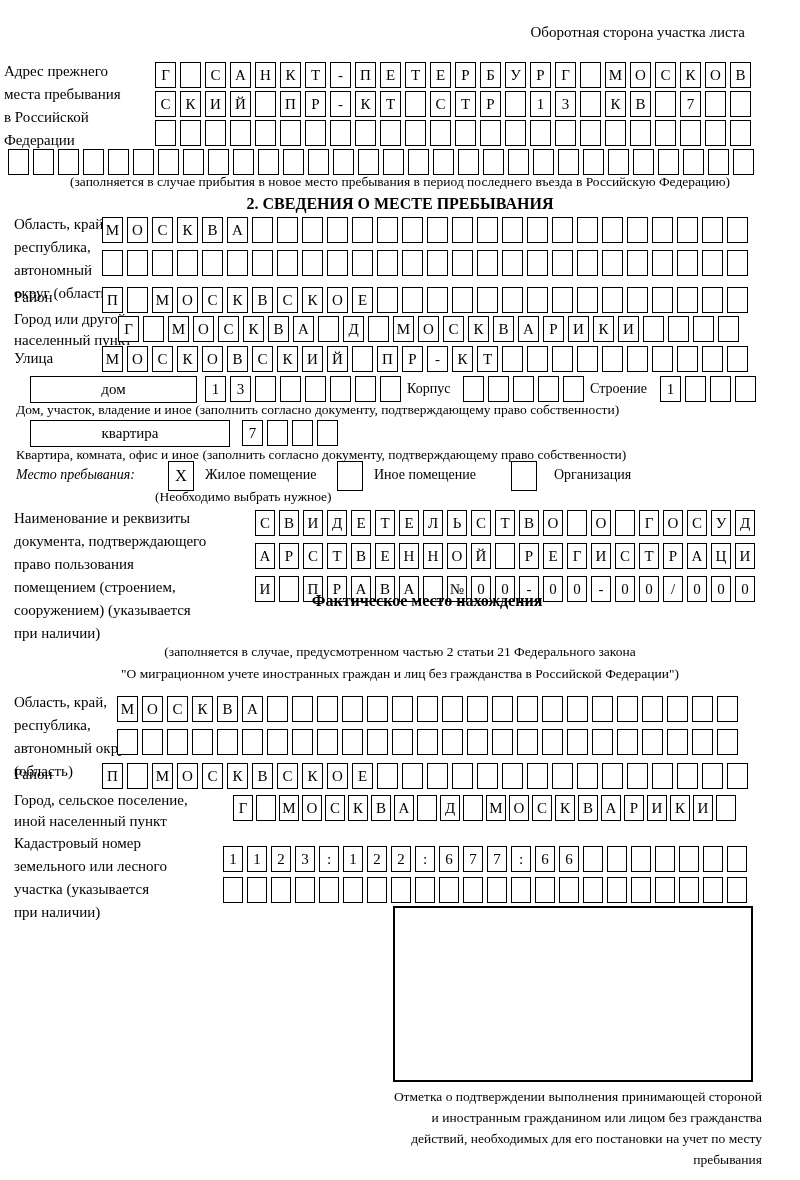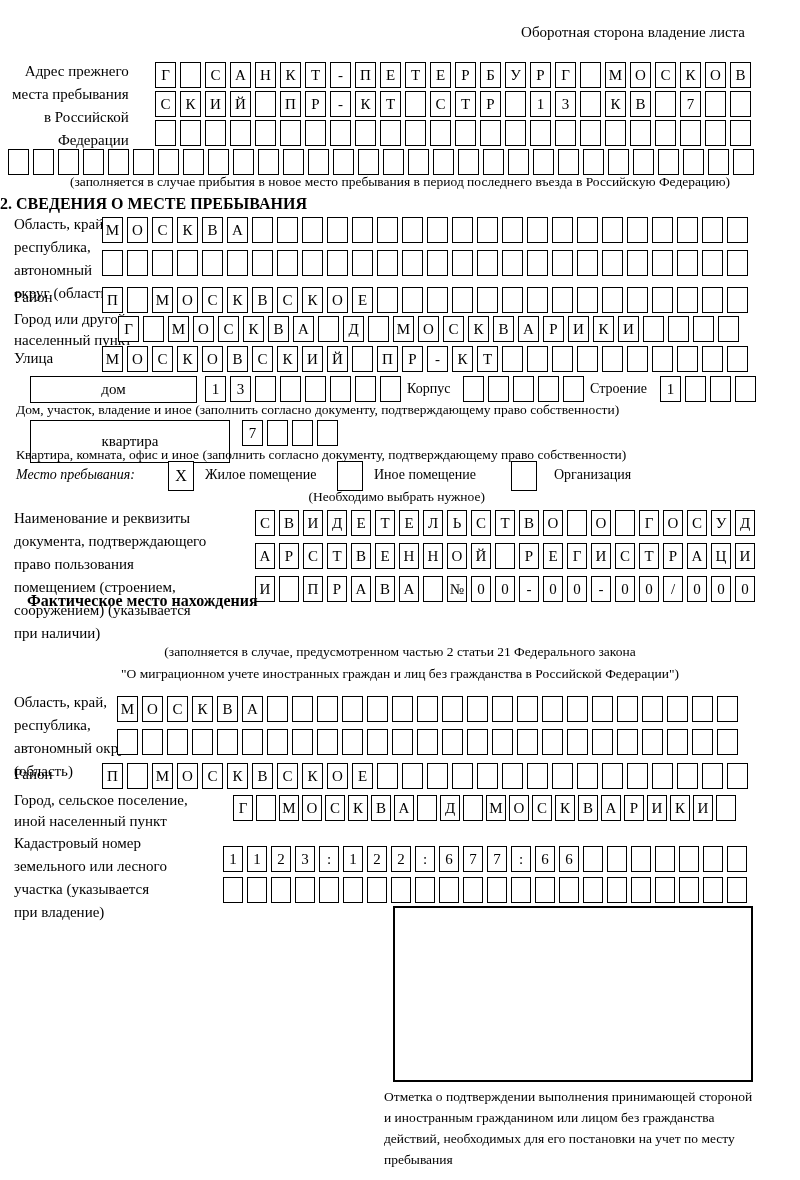--- a/index.html
+++ b/index.html
@@ -9,36 +9,36 @@
   .lbl{position:absolute;font-size:15px;line-height:23px;white-space:pre-line;}
   .lbl.tight{line-height:21px;}
   .boxrow{position:absolute;display:flex;gap:4px;}
   .cb{width:21px;height:26px;border:1.5px solid #000;box-sizing:border-box;background:#fff;
       display:flex;align-items:center;justify-content:center;font-size:15px;flex:none;}
   .boxrow.small .cb{width:20px;}
   .boxrow.tight3{gap:3px;}
   .boxrow.tight3 .cb{width:20px;}
   .chk .cb{width:26px;height:30px;font-size:16px;}
   .note{position:absolute;left:0;width:100%;text-align:center;font-size:13.5px;}
-  .h-bold{position:absolute;left:0;width:100%;font-weight:bold;font-size:16px;}
+  .h-bold{position:absolute;left:0;width:100%;text-align:center;font-weight:bold;font-size:16px;}
   .wbox{position:absolute;border:1.5px solid #000;box-sizing:border-box;background:#fff;
         display:flex;align-items:center;justify-content:center;font-size:15px;}
   .inline-lbl{position:absolute;font-size:14px;}
   .smalltext{position:absolute;font-size:13.5px;}
   .stamp{position:absolute;left:393px;top:906px;width:360px;height:176px;border:2px solid #000;box-sizing:border-box;background:#fff;}
-  .caption{position:absolute;left:384px;top:1086px;width:378px;text-align:left;font-size:13.5px;line-height:21px;}
+  .caption{position:absolute;left:384px;top:1086px;width:378px;text-align:right;font-size:13.5px;line-height:21px;}
 </style>
 </head>
 <body>
 
 <div class="page">
 
-  <div class="hdr">Оборотная сторона владение листа</div>
-
-  <div class="lbl" style="left:12px;top:60px;text-align:right;">Адрес прежнего
+  <div class="hdr">Оборотная сторона участка листа</div>
+
+  <div class="lbl" style="left:4px;top:60px;">Адрес прежнего
 места пребывания
 в Российской
 Федерации</div>
   <div class="boxrow" style="left:155px;top:62px;">
       <span class="cb">Г</span>
       <span class="cb"></span>
       <span class="cb">С</span>
       <span class="cb">А</span>
       <span class="cb">Н</span>
       <span class="cb">К</span>
@@ -321,21 +321,21 @@
     </div>
   <div class="inline-lbl" style="left:590px;top:381px;">Строение</div>
   <div class="boxrow" style="left:660px;top:376px;">
       <span class="cb">1</span>
       <span class="cb"></span>
       <span class="cb"></span>
       <span class="cb"></span>
     </div>
   <div class="smalltext" style="left:16px;top:402px;">Дом, участок, владение и иное (заполнить согласно документу, подтверждающему право собственности)</div>
 
-  <div class="wbox" style="left:30px;top:420px;width:200px;height:43px;">квартира</div>
+  <div class="wbox" style="left:30px;top:420px;width:200px;height:27px;">квартира</div>
   <div class="boxrow" style="left:242px;top:420px;">
       <span class="cb">7</span>
       <span class="cb"></span>
       <span class="cb"></span>
       <span class="cb"></span>
     </div>
   <div class="smalltext" style="left:16px;top:447px;">Квартира, комната, офис и иное (заполнить согласно документу, подтверждающему право собственности)</div>
 
   <div class="inline-lbl" style="left:16px;top:467px;font-style:italic;">Место пребывания:</div>
   <div class="boxrow chk" style="left:168px;top:461px;">
@@ -343,21 +343,21 @@
     </div>
   <div class="inline-lbl" style="left:205px;top:467px;">Жилое помещение</div>
   <div class="boxrow chk" style="left:337px;top:461px;">
       <span class="cb"></span>
     </div>
   <div class="inline-lbl" style="left:374px;top:467px;">Иное помещение</div>
   <div class="boxrow chk" style="left:511px;top:461px;">
       <span class="cb"></span>
     </div>
   <div class="inline-lbl" style="left:554px;top:467px;text-align:center;">Организация</div>
-  <div class="smalltext" style="left:155px;top:489px;width:330px;text-align:right;">(Необходимо выбрать нужное)</div>
+  <div class="smalltext" style="left:155px;top:489px;width:330px;text-align:left;">(Необходимо выбрать нужное)</div>
 
   <div class="lbl" style="left:14px;top:507px;">Наименование и реквизиты
 документа, подтверждающего
 право пользования
 помещением (строением,
 сооружением) (указывается
 при наличии)</div>
   <div class="boxrow small" style="left:255px;top:510px;">
       <span class="cb">С</span>
       <span class="cb">В</span>
@@ -544,21 +544,21 @@
       <span class="cb">Р</span>
       <span class="cb">И</span>
       <span class="cb">К</span>
       <span class="cb">И</span>
       <span class="cb"></span>
     </div>
 
   <div class="lbl" style="left:14px;top:832px;">Кадастровый номер
 земельного или лесного
 участка (указывается
-при владение)</div>
+при наличии)</div>
   <div class="boxrow small" style="left:223px;top:846px;">
       <span class="cb">1</span>
       <span class="cb">1</span>
       <span class="cb">2</span>
       <span class="cb">3</span>
       <span class="cb">:</span>
       <span class="cb">1</span>
       <span class="cb">2</span>
       <span class="cb">2</span>
       <span class="cb">:</span>

